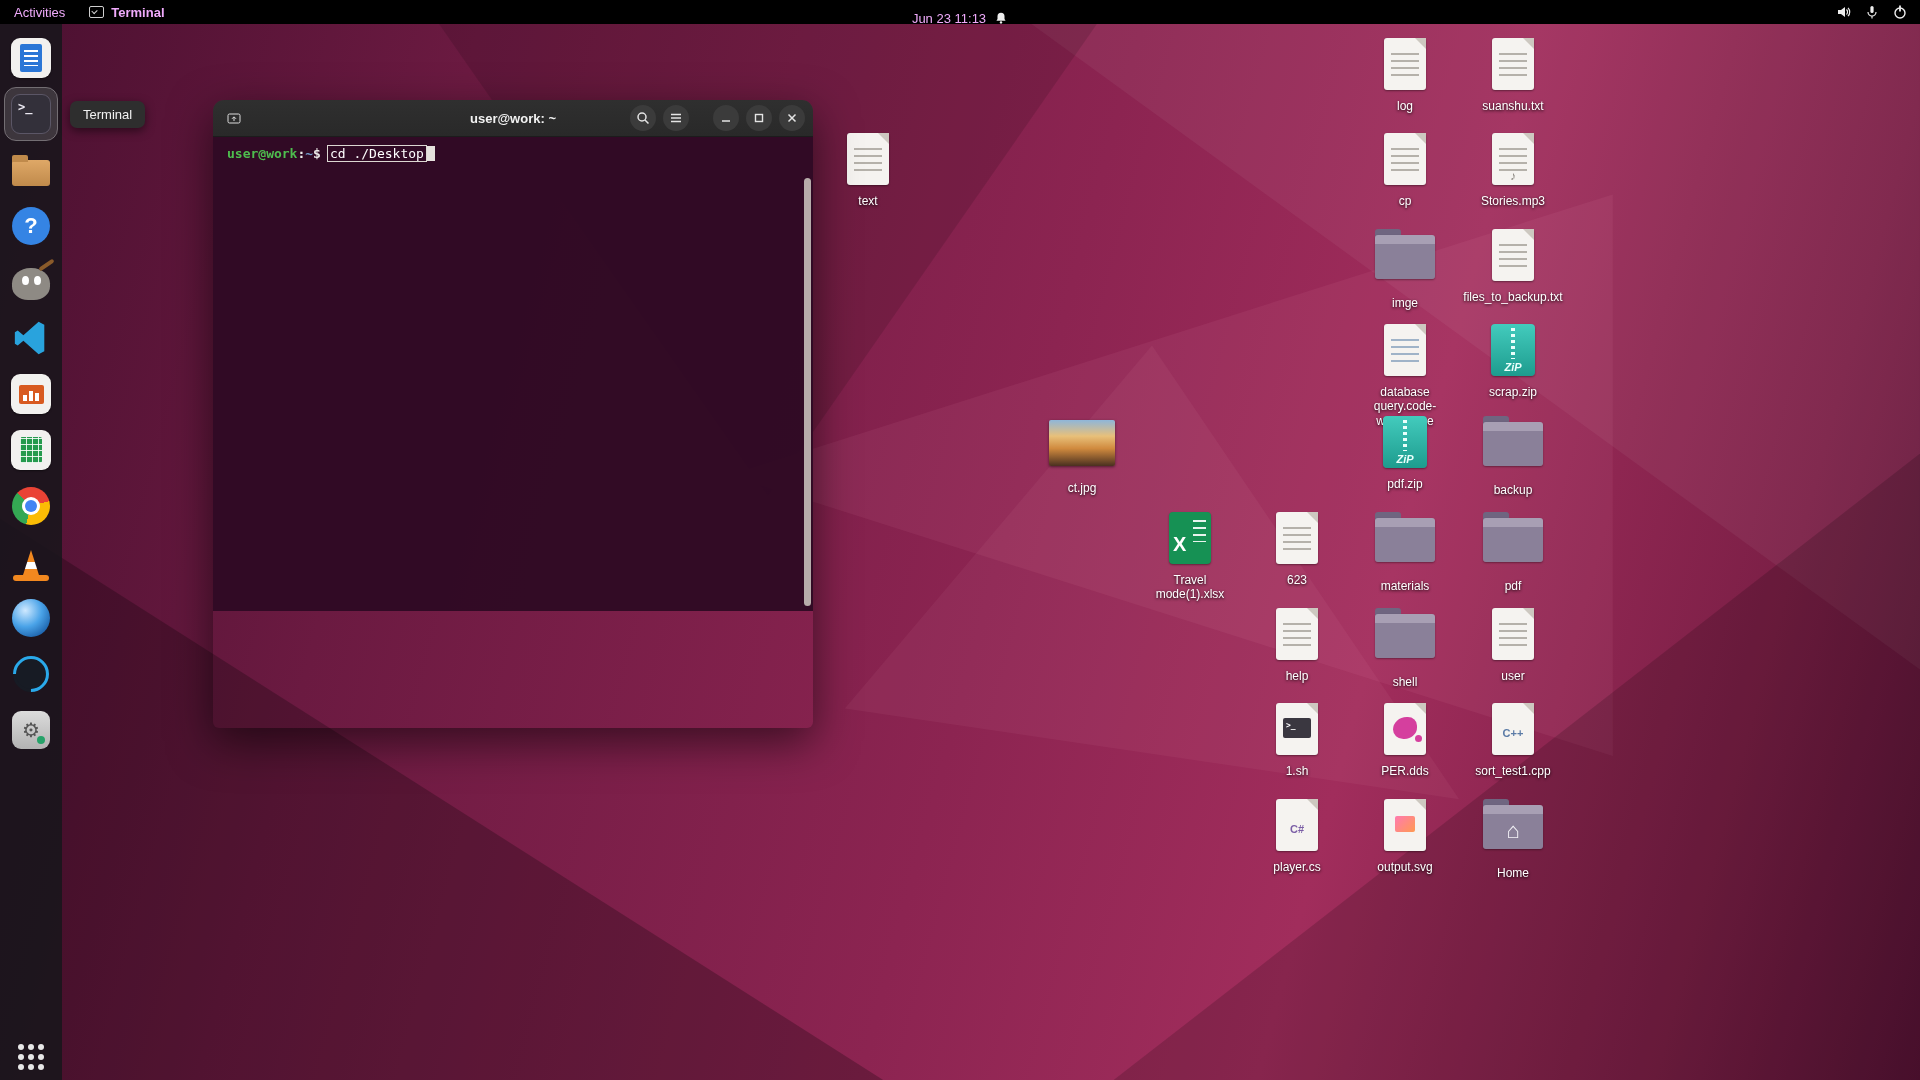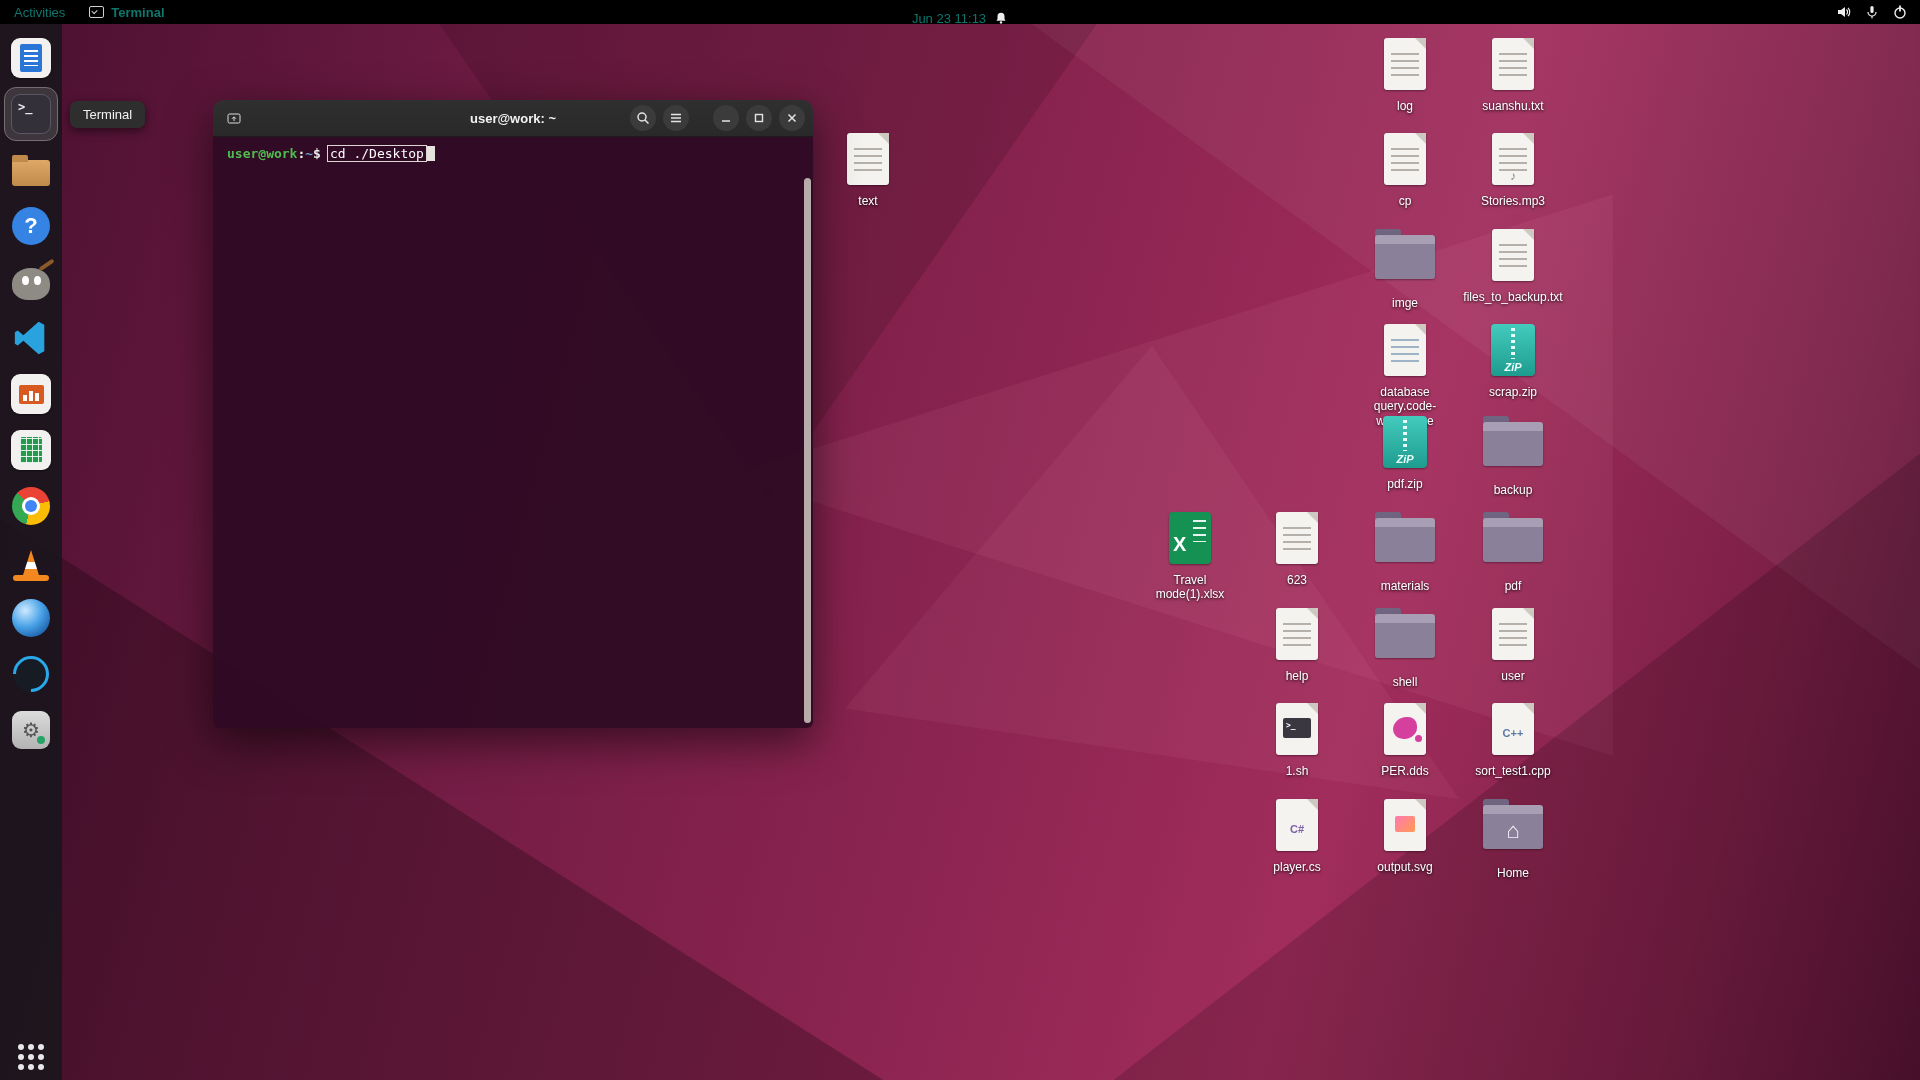--- a/index.html
+++ b/index.html
@@ -12,21 +12,21 @@
   .wp { position:absolute; pointer-events:none; }
   .wp-a { left:52%; top:0; width:48%; height:62%; background:rgba(255,255,255,.05); clip-path:polygon(0 0,100% 100%,100% 0); }
   .wp-b { left:38%; top:18%; width:46%; height:52%; background:rgba(255,170,200,.07); clip-path:polygon(0 50%,100% 0,100% 100%); }
   .wp-c { left:0; top:48%; width:46%; height:52%; background:rgba(0,0,0,.24); clip-path:polygon(0 0,100% 100%,0 100%); }
   .wp-d { left:22%; top:0; width:36%; height:46%; background:rgba(0,0,0,.12); clip-path:polygon(0 0,100% 0,50% 100%); }
   .wp-e { right:0; bottom:0; width:42%; height:58%; background:rgba(0,0,0,.16); clip-path:polygon(100% 0,100% 100%,0 100%); }
   .wp-f { left:44%; top:32%; width:32%; height:42%; background:rgba(255,190,210,.06); clip-path:polygon(50% 0,100% 100%,0 80%); }
 
   
   #topbar { position:absolute; z-index:20; left:0; top:0; width:100%; height:24px;
-            background:#000; color:#0f766e; display:flex; align-items:center; font-size:13px; }
+            background:#000; color:#f0abfc; display:flex; align-items:center; font-size:13px; }
   .tb-left { display:flex; align-items:center; gap:24px; padding-left:14px; }
   .tb-activities { cursor:default; }
   .tb-app { display:flex; align-items:center; gap:7px; font-weight:bold; }
   .tb-term-ic { width:15px; height:12px; border:1px solid #cfcfcf; border-radius:2px; position:relative; }
   .tb-term-ic::before { content:''; position:absolute; left:2px; top:2px; width:4px; height:3px;
                         border-left:1px solid #cfcfcf; border-bottom:1px solid #cfcfcf; transform:rotate(-45deg); }
   .tb-center { position:absolute; left:0; right:0; top:0; height:36px; display:flex; align-items:center; justify-content:center; gap:8px; pointer-events:none; }
   .tb-center .clock-btn { pointer-events:auto; display:flex; align-items:center; gap:8px; padding:0 10px; height:24px; }
   .tb-right { margin-left:auto; display:flex; align-items:center; gap:12px; padding-right:12px; }
   .tb-right svg, .tb-center svg { display:block; }
@@ -115,21 +115,21 @@
   
   #terminal { position:absolute; z-index:5; left:213px; top:100px; width:600px; height:628px;
               border-radius:11px 11px 6px 6px; box-shadow:0 14px 44px rgba(0,0,0,.55); overflow:hidden; }
   #t-header { height:37px; background:linear-gradient(#2f2f2f,#292929); border-bottom:1px solid #1c1c1c;
               display:flex; align-items:center; padding:0 8px; position:relative; }
   #t-title { position:absolute; left:0; right:0; text-align:center; color:#f1f1f1; font-size:13px; font-weight:bold; pointer-events:none; }
   .t-btn { width:26px; height:26px; border-radius:50%; background:#3b3b3b; display:flex; align-items:center; justify-content:center; cursor:pointer; }
   .t-btn.flat { background:transparent; }
   .t-right { margin-left:auto; display:flex; align-items:center; gap:7px; }
   .t-gap { width:10px; }
-  #t-body { position:relative; height:591px; background:rgba(48,10,36,.97); padding:9px 14px;
+  #t-body { position:relative; height:474px; background:rgba(48,10,36,.97); padding:9px 14px;
             font:13px "DejaVu Sans Mono",monospace; color:#eeeeec; cursor:text; }
   .t-user { color:#4ebd4e; font-weight:bold; }
   .t-path { color:#729fcf; font-weight:bold; }
   .t-white { color:#eeeeec; font-weight:bold; }
   .t-cmd { color:#ffffff; outline:1px solid #dcd7d2; padding:0 2px; margin-left:7px; }
   .t-cursor { display:inline-block; width:8px; height:15px; background:#e6e2dd; vertical-align:text-bottom; margin-left:1px; }
   #t-scroll { position:absolute; top:41px; right:2px; bottom:5px; width:7px; background:#cfc9c2; border-radius:4px; opacity:.85; cursor:pointer; }
 </style>
 </head>
 <body>
@@ -218,20 +218,26 @@
         <div class="di-label">database query.code-workspace</div>
       </div>
       <div class="desktop-icon" style="left: 1461px; top: 320px;">
         <div class="di-art">
           <div class="zipbox">
             <div class="zipper"></div>
             <span class="zip-label">ZiP</span>
           </div>
         </div>
         <div class="di-label">scrap.zip</div>
+      </div>
+      <div class="desktop-icon" style="left: 1030px; top: 412px;">
+        <div class="di-art">
+          <div class="photo"></div>
+        </div>
+        <div class="di-label">ct.jpg</div>
       </div>
       <div class="desktop-icon" style="left: 1353px; top: 412px;">
         <div class="di-art">
           <div class="zipbox">
             <div class="zipper"></div>
             <span class="zip-label">ZiP</span>
           </div>
         </div>
         <div class="di-label">pdf.zip</div>
       </div>

